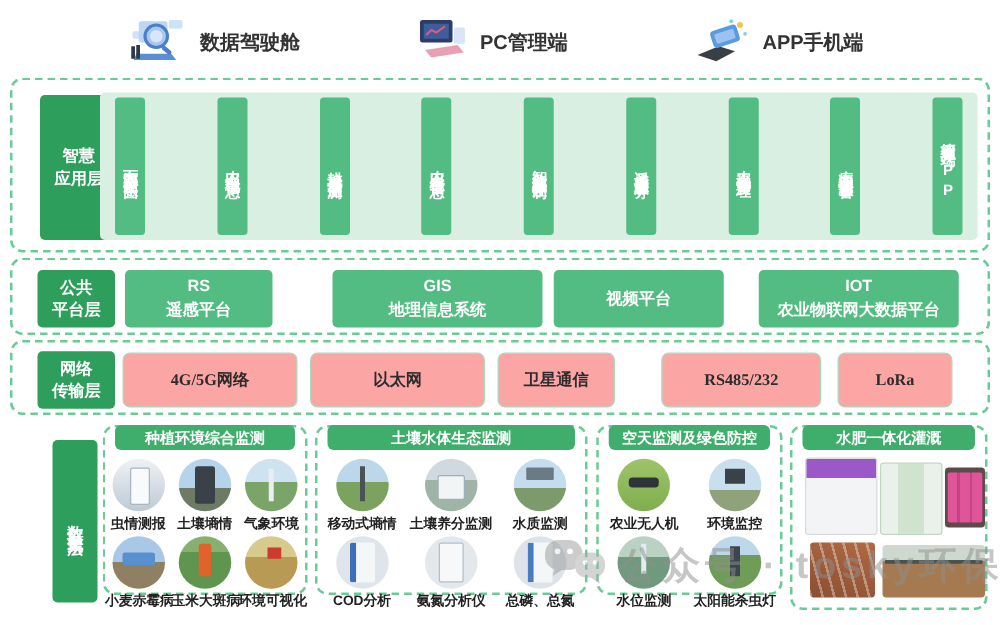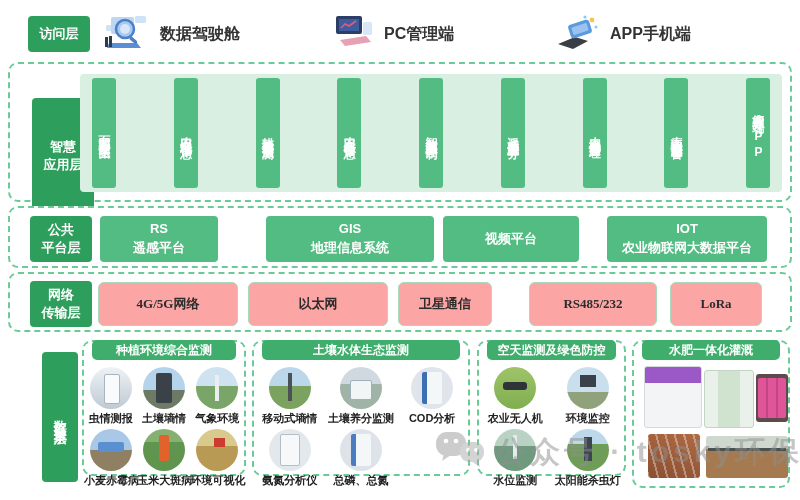--- a/index.html
+++ b/index.html
@@ -77,21 +77,20 @@
 
   
   .wm{position:absolute;left:434px;top:428px;display:flex;align-items:center;gap:8px;opacity:.5;pointer-events:none;z-index:40;}
   .wm-text{font-size:30px;color:#8f8f8f;letter-spacing:4px;white-space:nowrap;font-weight:bold;}
 </style>
 </head>
 <body>
 
 <div class="canvas">
 
-  <div class="chip" style="left:28px;top:16px;width:62px;height:36px;">访问层</div>
 
   <div class="access-item" style="left:104px;">
     <span>
       <svg width="46" height="38" viewBox="0 0 46 38">
         <rect x="31" y="3" width="11" height="7" rx="1.5" fill="#cfe2f6"></rect>
         <rect x="2" y="12" width="9" height="6" rx="1.5" fill="#cfe2f6"></rect>
         <rect x="7" y="4" width="23" height="17" rx="2" fill="#bcd7f2"></rect>
         <path d="M5 30 L33 30 L37 35 L3 35 Z" fill="#5a8fd6"></path>
         <circle cx="21" cy="16" r="9" fill="#a8c8ee" stroke="#4b7fc9" stroke-width="2.5"></circle>
         <circle cx="21" cy="16" r="5" fill="#d7e6f8"></circle>
@@ -126,21 +125,21 @@
         <g transform="rotate(-18 24 15)">
           <rect x="13" y="8" width="22" height="14" rx="3" fill="#5a9ae0"></rect>
           <rect x="16" y="11" width="16" height="8" rx="1.5" fill="#9cc3ef"></rect>
         </g>
       </svg>
     </span>
     <span class="access-label">APP手机端</span>
   </div>
 
   <div class="dash" style="left:8px;top:62px;width:784px;height:140px;">
-    <div class="chip" style="left:22px;top:12px;width:62px;height:116px;margin-top:22px;">
+    <div class="chip" style="left:22px;top:12px;width:62px;height:116px;">
       <span>智慧</span>
       <span>应用层</span>
     </div>
     <div class="app-panel">
       <div class="vbar">面源管控一张图</div>
       <div class="vbar">农田地理信息</div>
       <div class="vbar">耕地质量监测</div>
       <div class="vbar">农田综合信息</div>
       <div class="vbar">智能灌溉控制</div>
       <div class="vbar">遥感监测服务</div>
@@ -221,20 +220,24 @@
     <div class="group" style="left:252px;top:2px;width:218px;height:136px;">
       <div class="ghead">土壤水体生态监测</div>
       <div class="grid">
         <div class="ci">
             <div class="ph b1"></div>
             <div class="lab">移动式墒情</div>
           </div>
         <div class="ci">
             <div class="ph b2"></div>
             <div class="lab">土壤养分监测</div>
+          </div>
+        <div class="ci">
+            <div class="ph b3"></div>
+            <div class="lab">水质监测</div>
           </div>
         <div class="ci">
             <div class="ph b4"></div>
             <div class="lab">COD分析</div>
           </div>
         <div class="ci">
             <div class="ph b5"></div>
             <div class="lab">氨氮分析仪</div>
           </div>
         <div class="ci">

